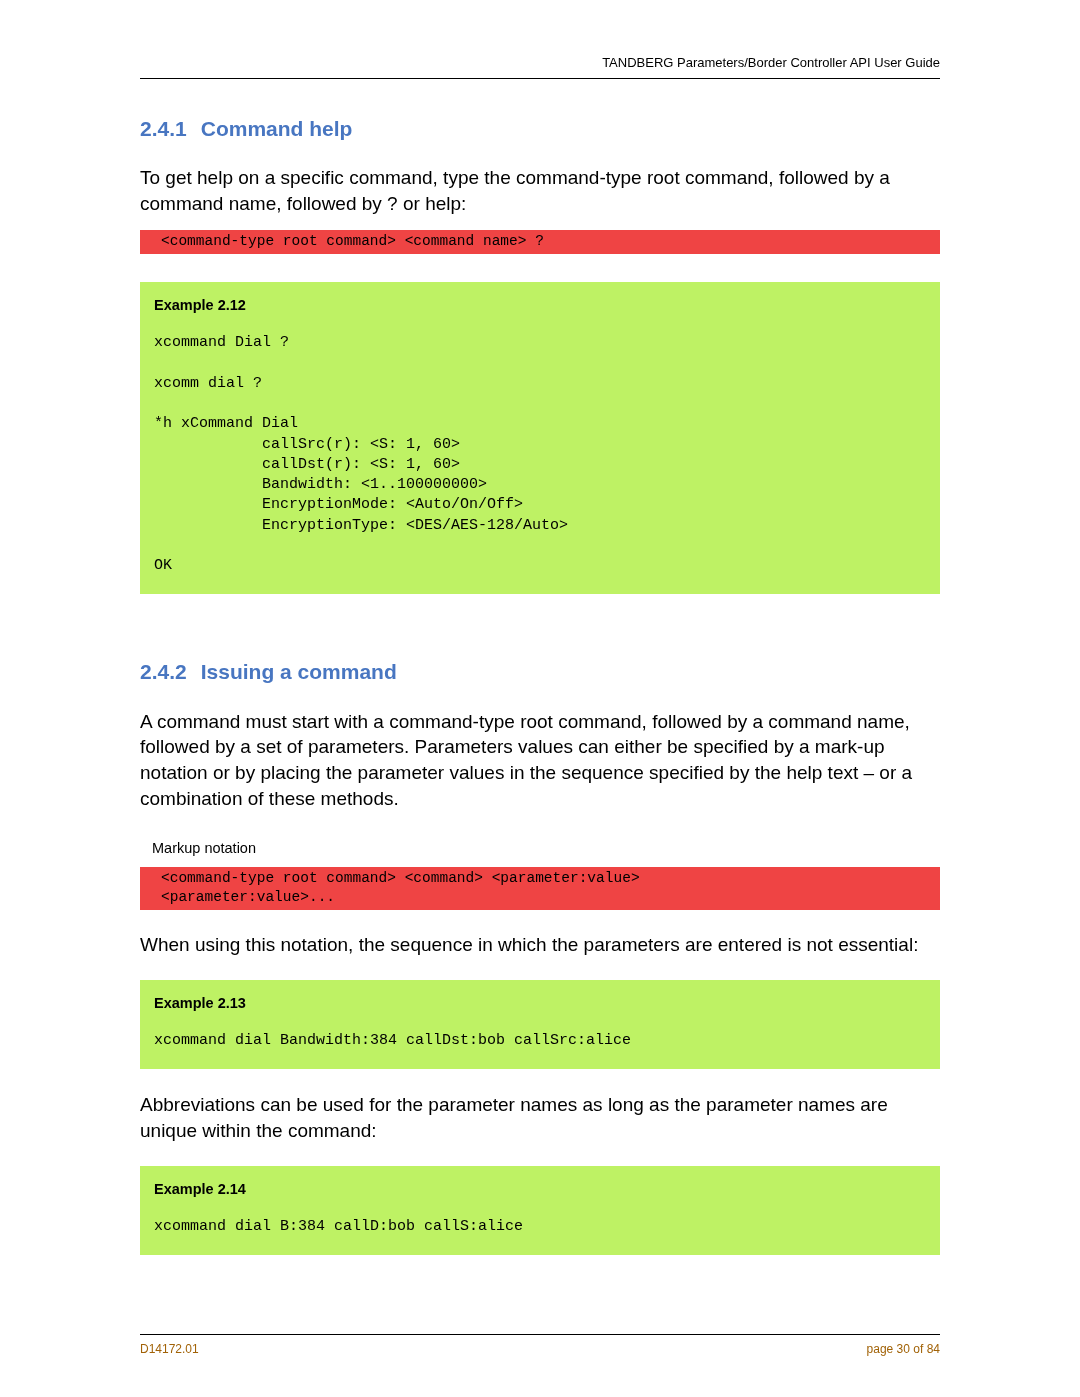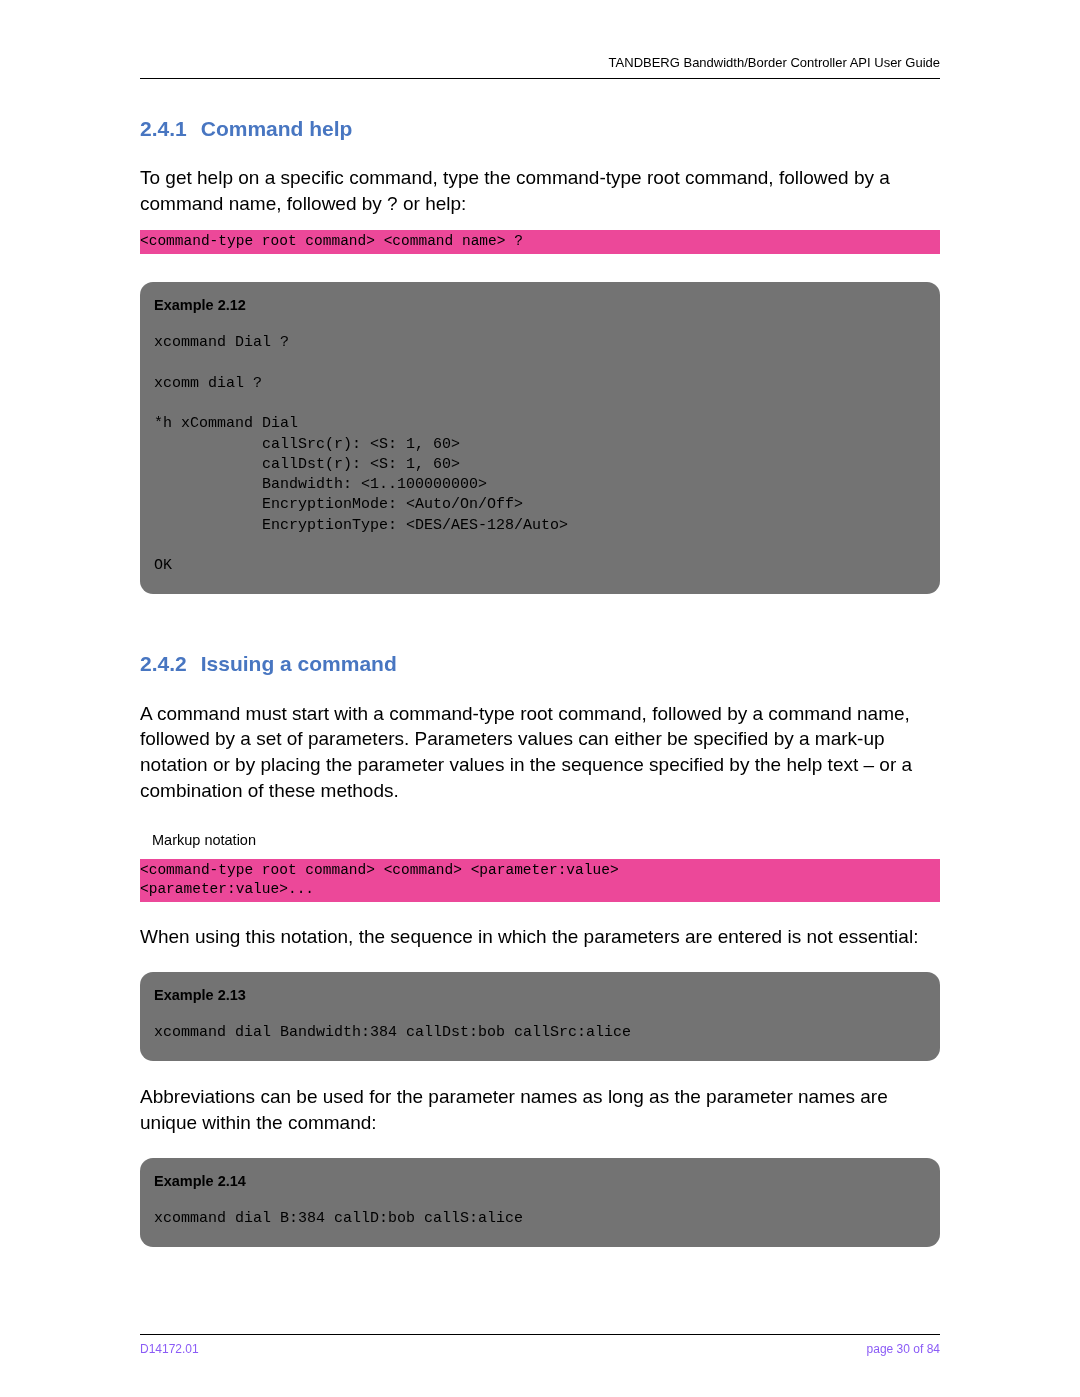--- a/index.html
+++ b/index.html
@@ -27,42 +27,41 @@
   }
   hr.rule {
     border: none;
     border-top: 1px solid #000;
     margin: 0 0 36px 0;
   }
   .section-heading {
     color: #4876c1;
     font-weight: bold;
     font-size: 21px;
-    margin: 0 0 22px 0;
+    margin: 8px 0 22px 0;
   }
   .section-heading .num {
     margin-right: 14px;
   }
   .para {
     margin: 0 0 14px 0;
     font-size: 19px;
   }
   .code-sliver {
-    background: #ec4899;
+    background: #ef4444;
     font-family: "Courier New", Courier, monospace;
     font-size: 14.5px;
-    padding: 2px 0;
+    padding: 2px 21px;
     white-space: pre;
   }
   .example-box {
-    background: #737373;
+    background: #bef264;
     padding: 14px 14px 18px 14px;
     margin: 28px 0 0 0;
     font-size: 14.5px;
-    border-radius: 13px;
   }
   .example-title {
     font-weight: bold;
     margin: 0 0 18px 0;
     font-family: Arial, Helvetica, sans-serif;
   }
   .example-code {
     font-family: "Courier New", Courier, monospace;
     font-size: 15px;
     white-space: pre;
@@ -79,33 +78,33 @@
   }
   .spacer-big {
     height: 56px;
   }
   .footer {
     position: absolute;
     bottom: 40px;
     left: 140px;
     right: 140px;
     font-size: 12px;
-    color: #8b5cf6;
+    color: #a16207;
     border-top: 1px solid #000;
     padding-top: 6px;
     display: flex;
     justify-content: space-between;
   }
 </style>
 </head>
 <body>
 
 <div class="page">
 
-  <div class="header-right">TANDBERG Bandwidth/Border Controller API User Guide</div>
+  <div class="header-right">TANDBERG Parameters/Border Controller API User Guide</div>
   <hr class="rule">
 
   <h2 class="section-heading">
     <span class="num">2.4.1</span><span>Command help</span>
   </h2>
 
   <p class="para">To get help on a specific command, type the command-type root command, followed by a command name, followed by ? or help:</p>
 
   <div class="code-sliver">&lt;command-type root command&gt; &lt;command name&gt; ?</div>
 

